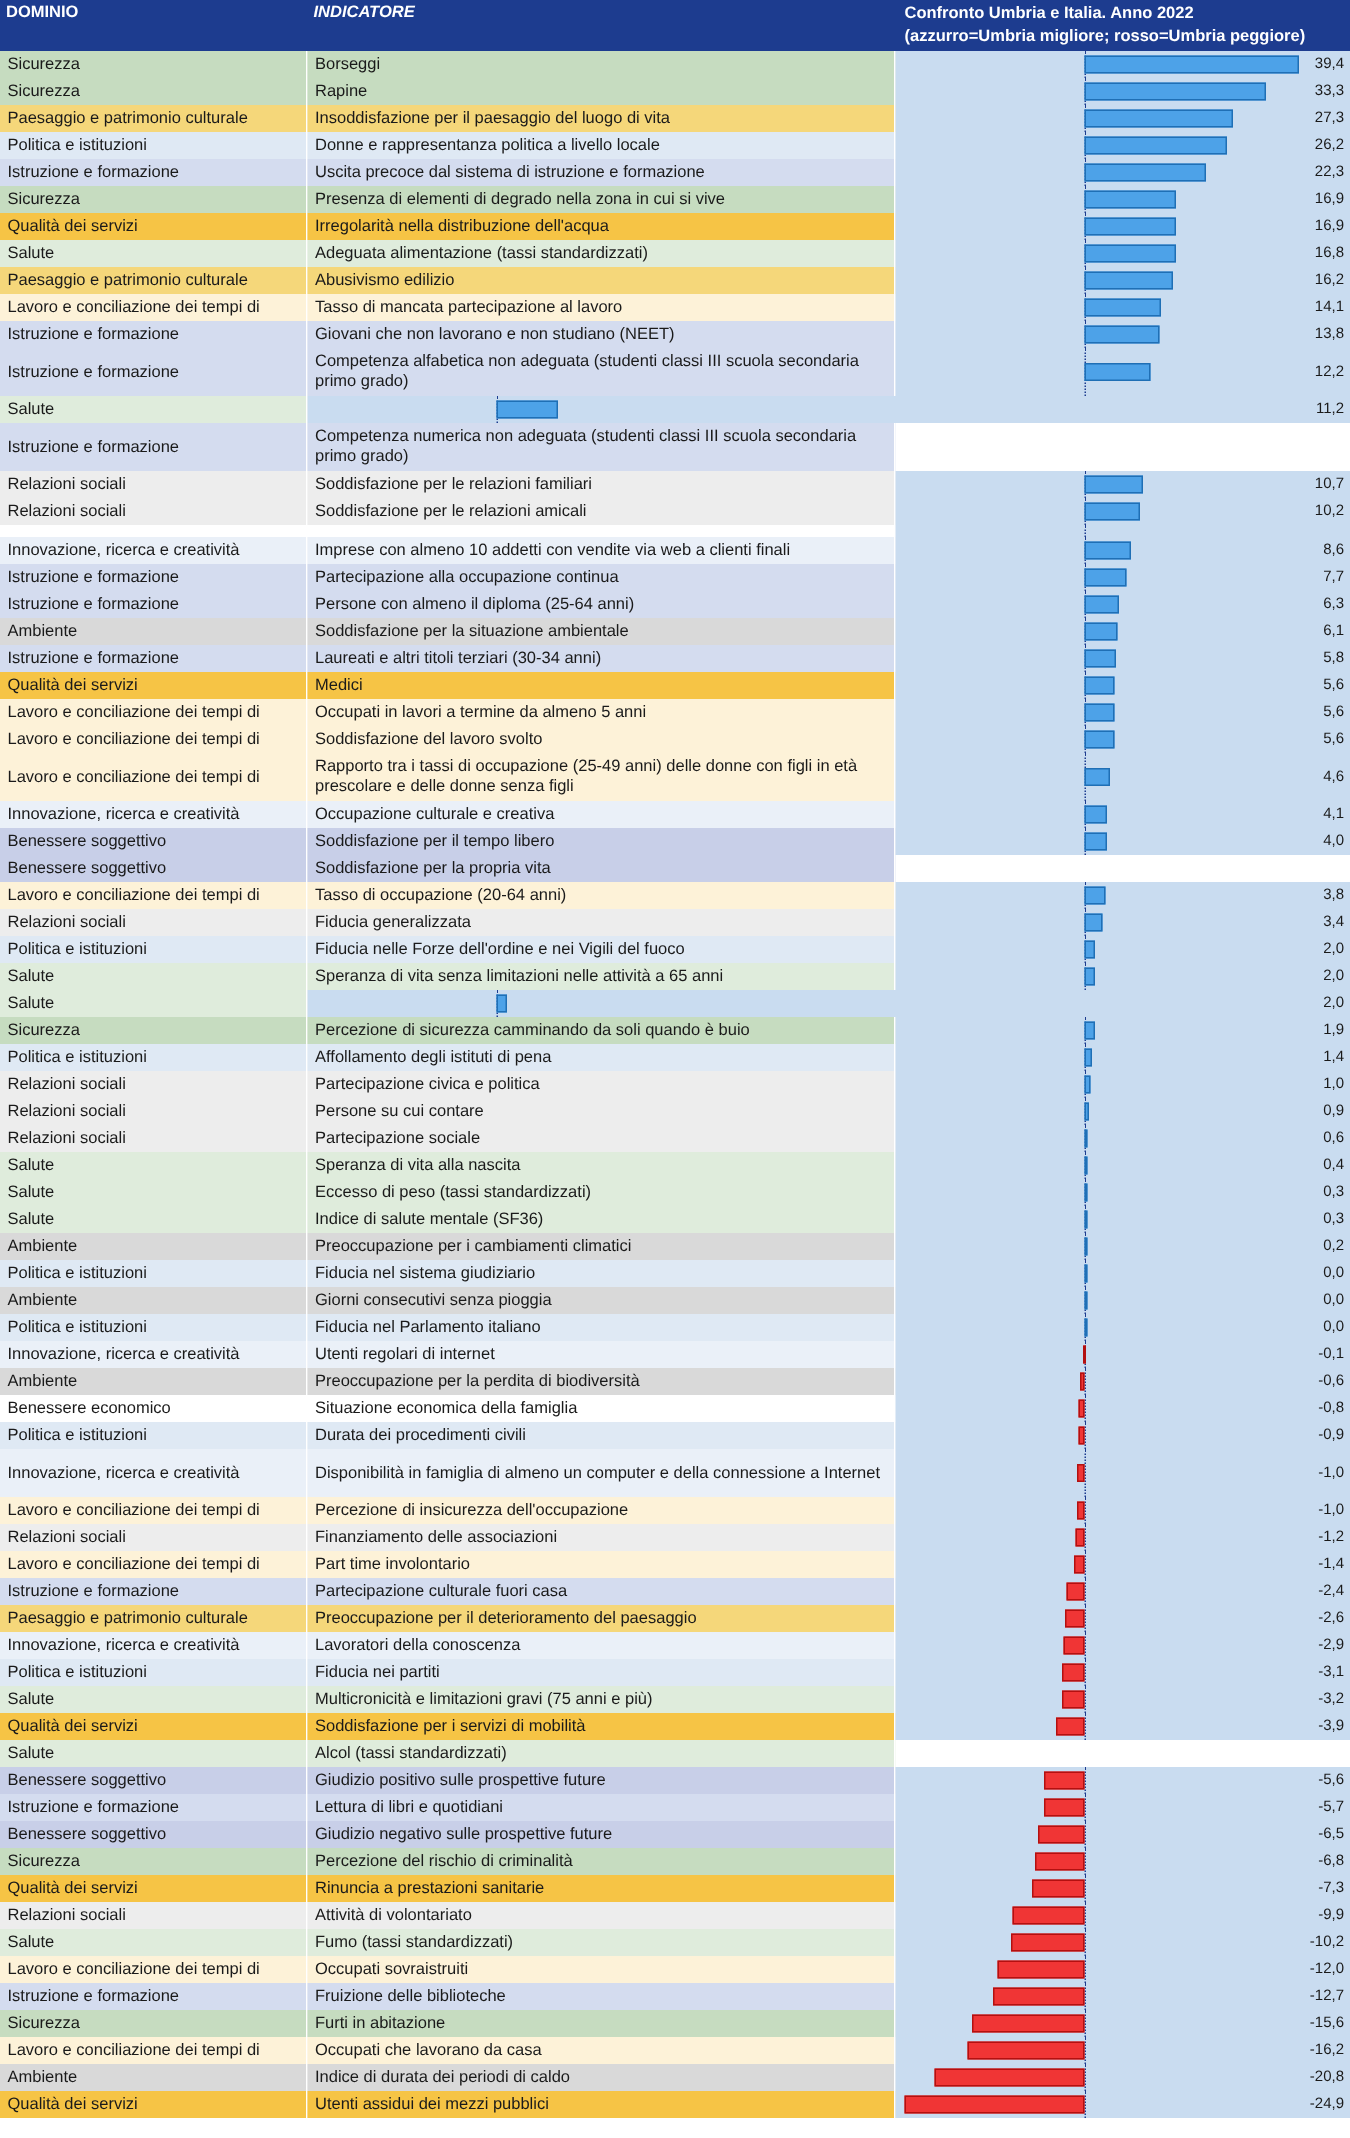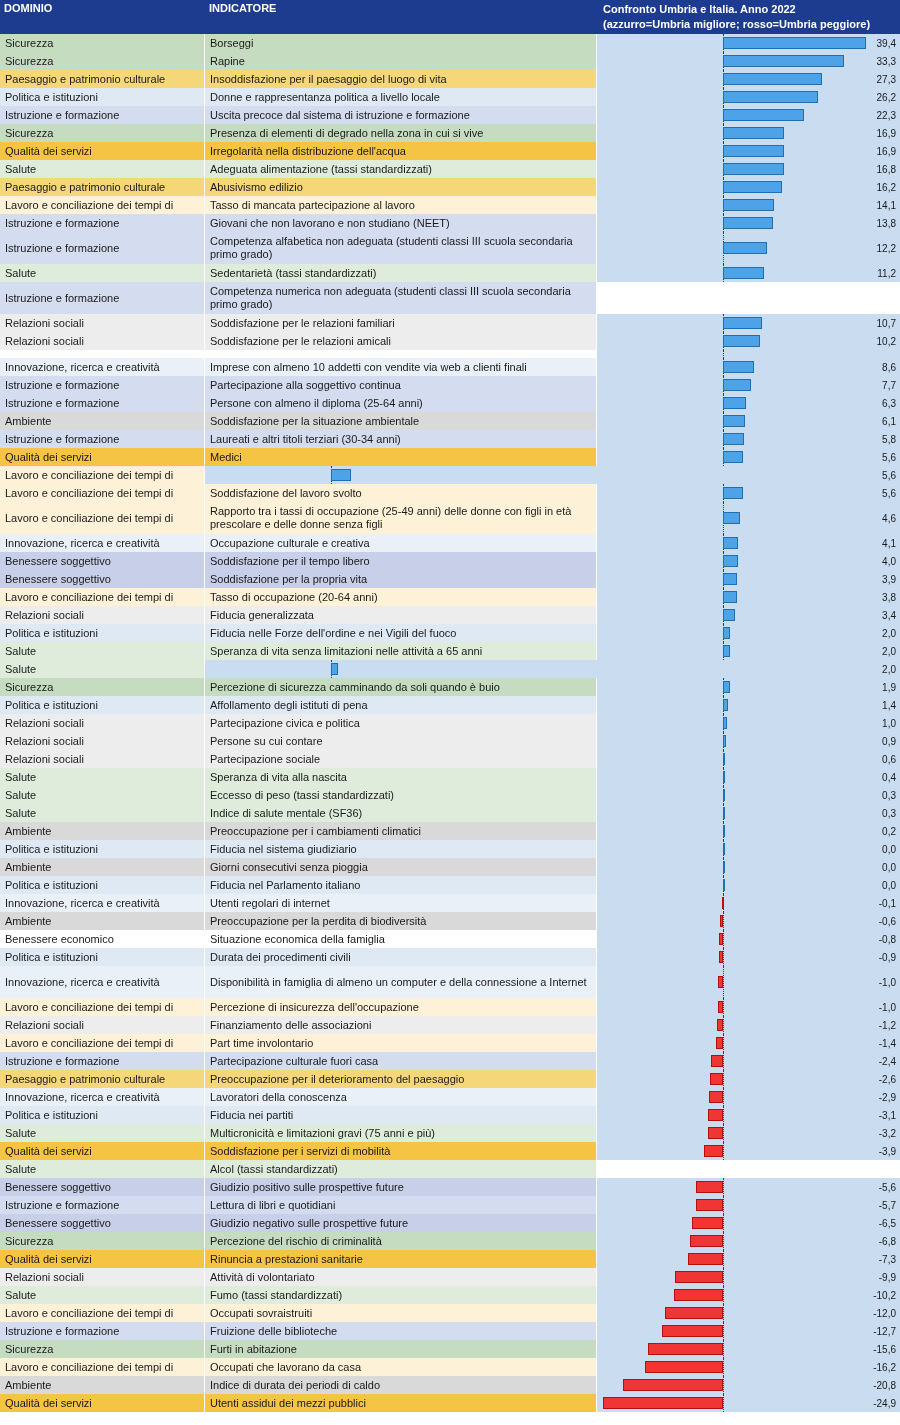--- a/index.html
+++ b/index.html
@@ -9,21 +9,21 @@
     font-family: "Liberation Sans", sans-serif;
     background:#ffffff;
     color:#1a1a1a;
     overflow:hidden;
   }
   #page { position:relative; width:900px; height:1425px; }
 
   
   .hdr { display:flex; height:34px; background:#1d3c8f; color:#ffffff; }
   .hdr-dom  { width:205px; padding:2px 4px; font-size:11px; font-weight:bold; display:flex; align-items:flex-start; }
-  .hdr-ind  { width:392px; padding:2px 4px; font-size:11px; font-weight:bold; display:flex; align-items:flex-start; }
+  .hdr-ind  { width:392px; padding:2px 4px; font-size:11px; font-weight:bold; display:flex; align-items:flex-start;font-style:italic; }
   .hdr-chart{ flex:1; padding:2px 6px; font-size:11px; font-weight:bold; text-align:left; line-height:1.35; }
 
   
   .row { display:flex; align-items:stretch; }
   .c-dom, .c-ind {
     font-size:11px;
     padding:2px 5px;
     display:flex; align-items:center;
     border-right:1px solid #ffffff;
     overflow:hidden;
@@ -197,21 +197,20 @@
         <div class="c-dom p-istruzione">Istruzione e formazione</div>
         <div class="c-ind p-istruzione">Competenza alfabetica non adeguata (studenti classi III scuola secondaria primo grado)</div>
         <div class="c-chart">
           <div class="axis" style="left: 126px;"></div>
           <div class="bar pos" style="left: 126px; width: 44.2792px;"></div>
           <div class="val">12,2</div>
         </div>
       </div>
       <div class="row" style="height: 18px;">
         <div class="c-dom p-salute">Salute</div>
-        <div class="c-ind p-salute">Sedentarietà (tassi standardizzati)</div>
         <div class="c-chart">
           <div class="axis" style="left: 126px;"></div>
           <div class="bar pos" style="left: 126px; width: 40.6497px;"></div>
           <div class="val">11,2</div>
         </div>
       </div>
       <div class="row" style="height: 32px;">
         <div class="c-dom p-istruzione">Istruzione e formazione</div>
         <div class="c-ind p-istruzione">Competenza numerica non adeguata (studenti classi III scuola secondaria primo grado)</div>
       </div>
@@ -243,21 +242,21 @@
         <div class="c-dom p-innovazione">Innovazione, ricerca e creatività</div>
         <div class="c-ind p-innovazione">Imprese con almeno 10 addetti con vendite via web a clienti finali</div>
         <div class="c-chart">
           <div class="axis" style="left: 126px;"></div>
           <div class="bar pos" style="left: 126px; width: 31.2132px;"></div>
           <div class="val">8,6</div>
         </div>
       </div>
       <div class="row" style="height: 18px;">
         <div class="c-dom p-istruzione">Istruzione e formazione</div>
-        <div class="c-ind p-istruzione">Partecipazione alla soggettivo continua</div>
+        <div class="c-ind p-istruzione">Partecipazione alla occupazione continua</div>
         <div class="c-chart">
           <div class="axis" style="left: 126px;"></div>
           <div class="bar pos" style="left: 126px; width: 27.9467px;"></div>
           <div class="val">7,7</div>
         </div>
       </div>
       <div class="row" style="height: 18px;">
         <div class="c-dom p-istruzione">Istruzione e formazione</div>
         <div class="c-ind p-istruzione">Persone con almeno il diploma (25-64 anni)</div>
         <div class="c-chart">
@@ -288,20 +287,21 @@
         <div class="c-dom p-qualita">Qualità dei servizi</div>
         <div class="c-ind p-qualita">Medici</div>
         <div class="c-chart">
           <div class="axis" style="left: 126px;"></div>
           <div class="bar pos" style="left: 126px; width: 20.3249px;"></div>
           <div class="val">5,6</div>
         </div>
       </div>
       <div class="row" style="height: 18px;">
         <div class="c-dom p-lavoro">Lavoro e conciliazione dei tempi di</div>
+        <div class="c-ind p-lavoro">Occupati in lavori a termine da almeno 5 anni</div>
         <div class="c-chart">
           <div class="axis" style="left: 126px;"></div>
           <div class="bar pos" style="left: 126px; width: 20.3249px;"></div>
           <div class="val">5,6</div>
         </div>
       </div>
       <div class="row" style="height: 18px;">
         <div class="c-dom p-lavoro">Lavoro e conciliazione dei tempi di</div>
         <div class="c-ind p-lavoro">Soddisfazione del lavoro svolto</div>
         <div class="c-chart">
@@ -333,25 +333,20 @@
         <div class="c-ind p-benessere-sog">Soddisfazione per il tempo libero</div>
         <div class="c-chart">
           <div class="axis" style="left: 126px;"></div>
           <div class="bar pos" style="left: 126px; width: 14.5178px;"></div>
           <div class="val">4,0</div>
         </div>
       </div>
       <div class="row" style="height: 18px;">
         <div class="c-dom p-benessere-sog">Benessere soggettivo</div>
         <div class="c-ind p-benessere-sog">Soddisfazione per la propria vita</div>
-        <div class="c-chart">
-          <div class="axis" style="left: 126px;"></div>
-          <div class="bar pos" style="left: 126px; width: 14.1548px;"></div>
-          <div class="val">3,9</div>
-        </div>
       </div>
       <div class="row" style="height: 18px;">
         <div class="c-dom p-lavoro">Lavoro e conciliazione dei tempi di</div>
         <div class="c-ind p-lavoro">Tasso di occupazione (20-64 anni)</div>
         <div class="c-chart">
           <div class="axis" style="left: 126px;"></div>
           <div class="bar pos" style="left: 126px; width: 13.7919px;"></div>
           <div class="val">3,8</div>
         </div>
       </div>

